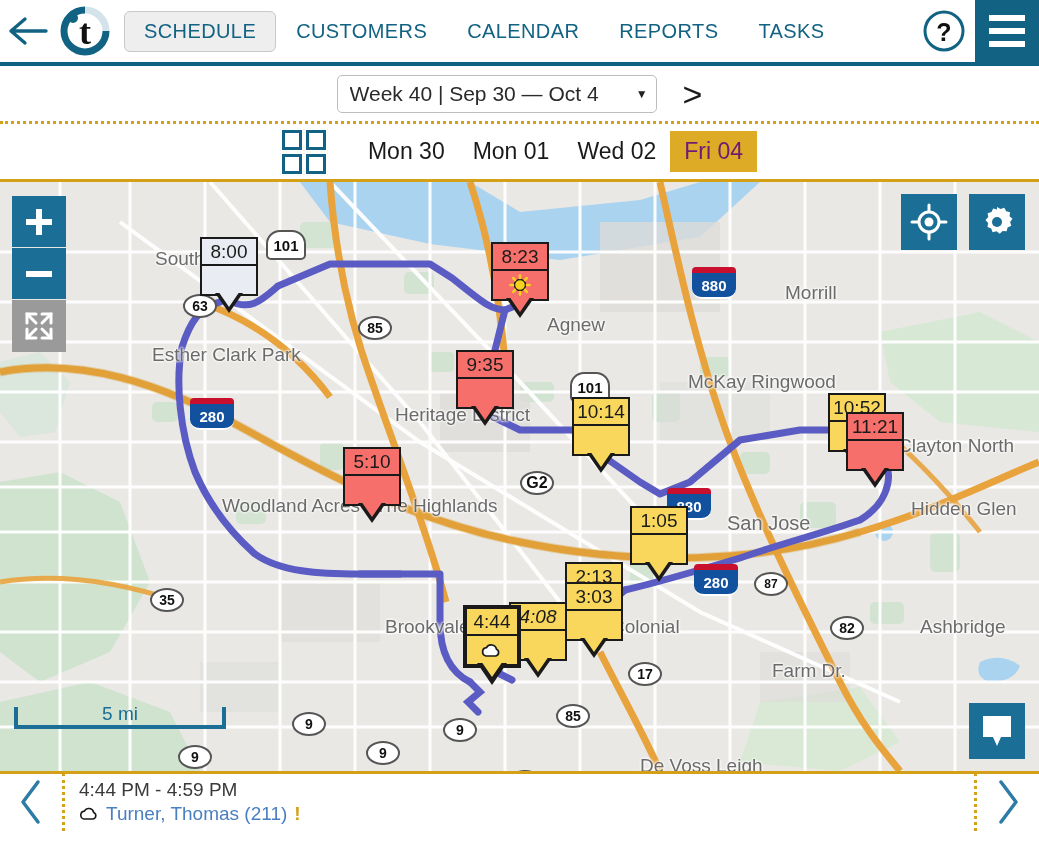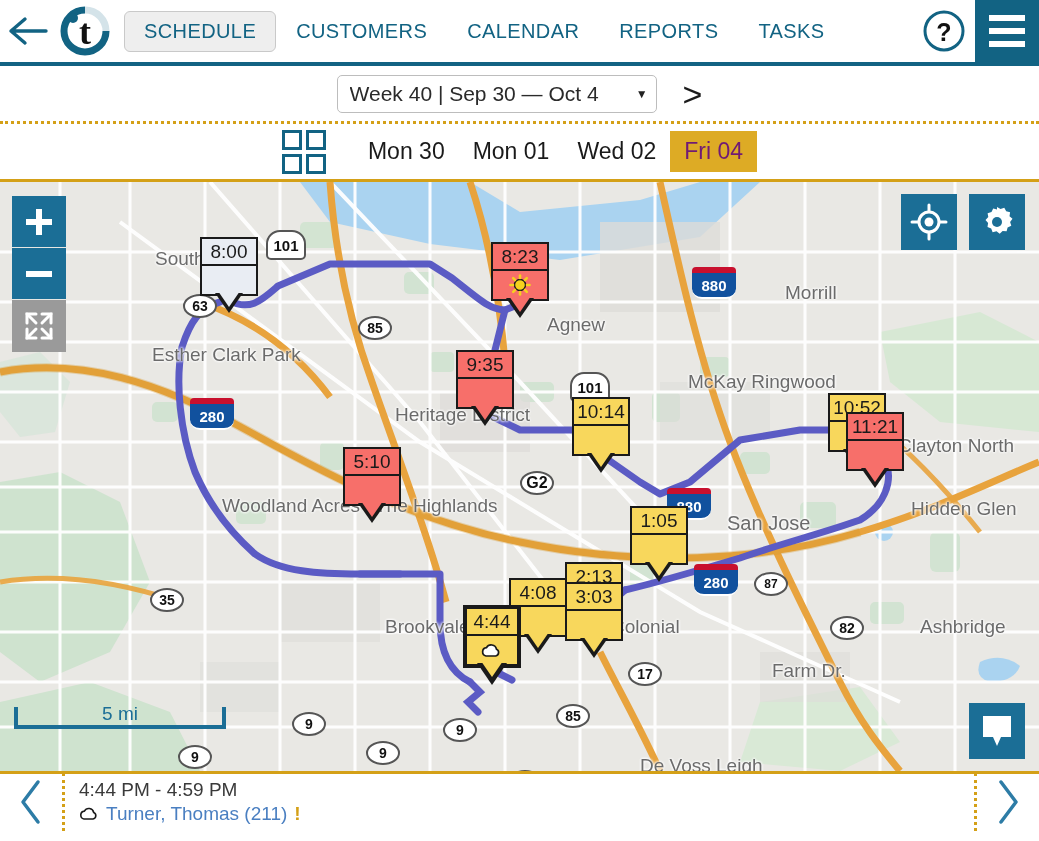--- a/index.html
+++ b/index.html
@@ -484,21 +484,21 @@
           </div>
         </div>
         <div class="marker yellow" style="left: 565px; top: 400px; z-index: 39;">
           <div class="body">
             <div class="time">3:03</div>
             <div class="icon-area"></div>
             <div class="tail"></div>
             <div class="tail-in"></div>
           </div>
         </div>
-        <div class="marker yellow" style="left: 509px; top: 396px; z-index: 40;">
+        <div class="marker yellow" style="left: 509px; top: 420px; z-index: 40; font-style: italic;">
           <div class="body">
             <div class="time">4:08</div>
             <div class="icon-area"></div>
             <div class="tail"></div>
             <div class="tail-in"></div>
           </div>
         </div>
         <div class="marker yellow selected" style="left: 463px; top: 423px; z-index: 41;">
           <div class="body">
             <div class="time">4:44</div>

